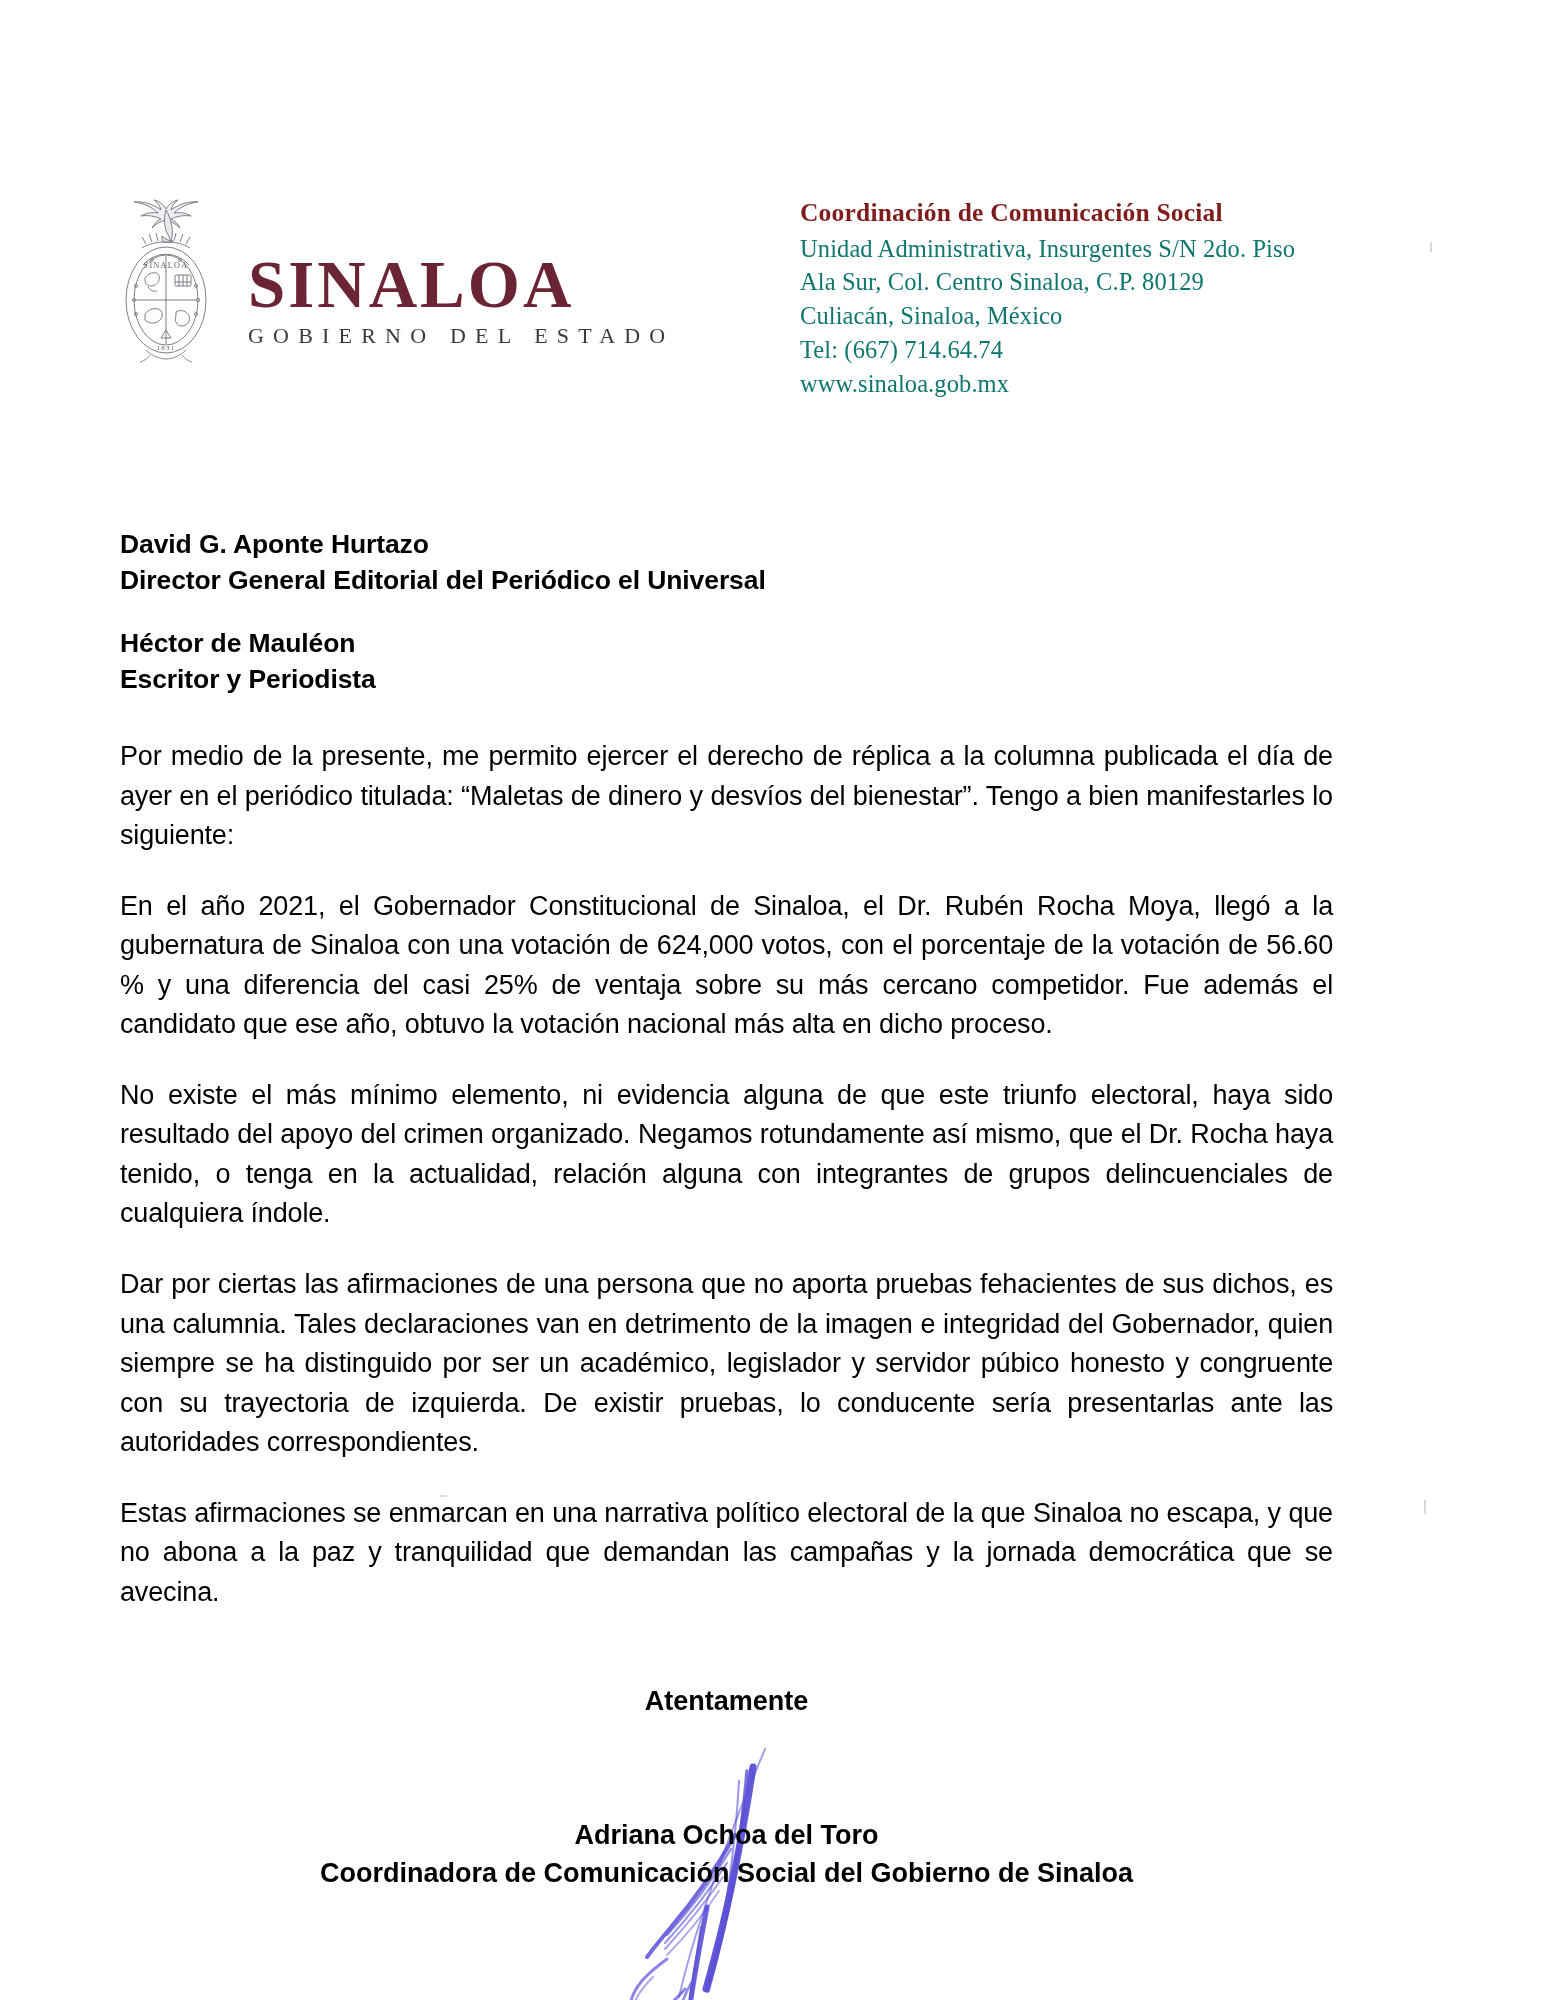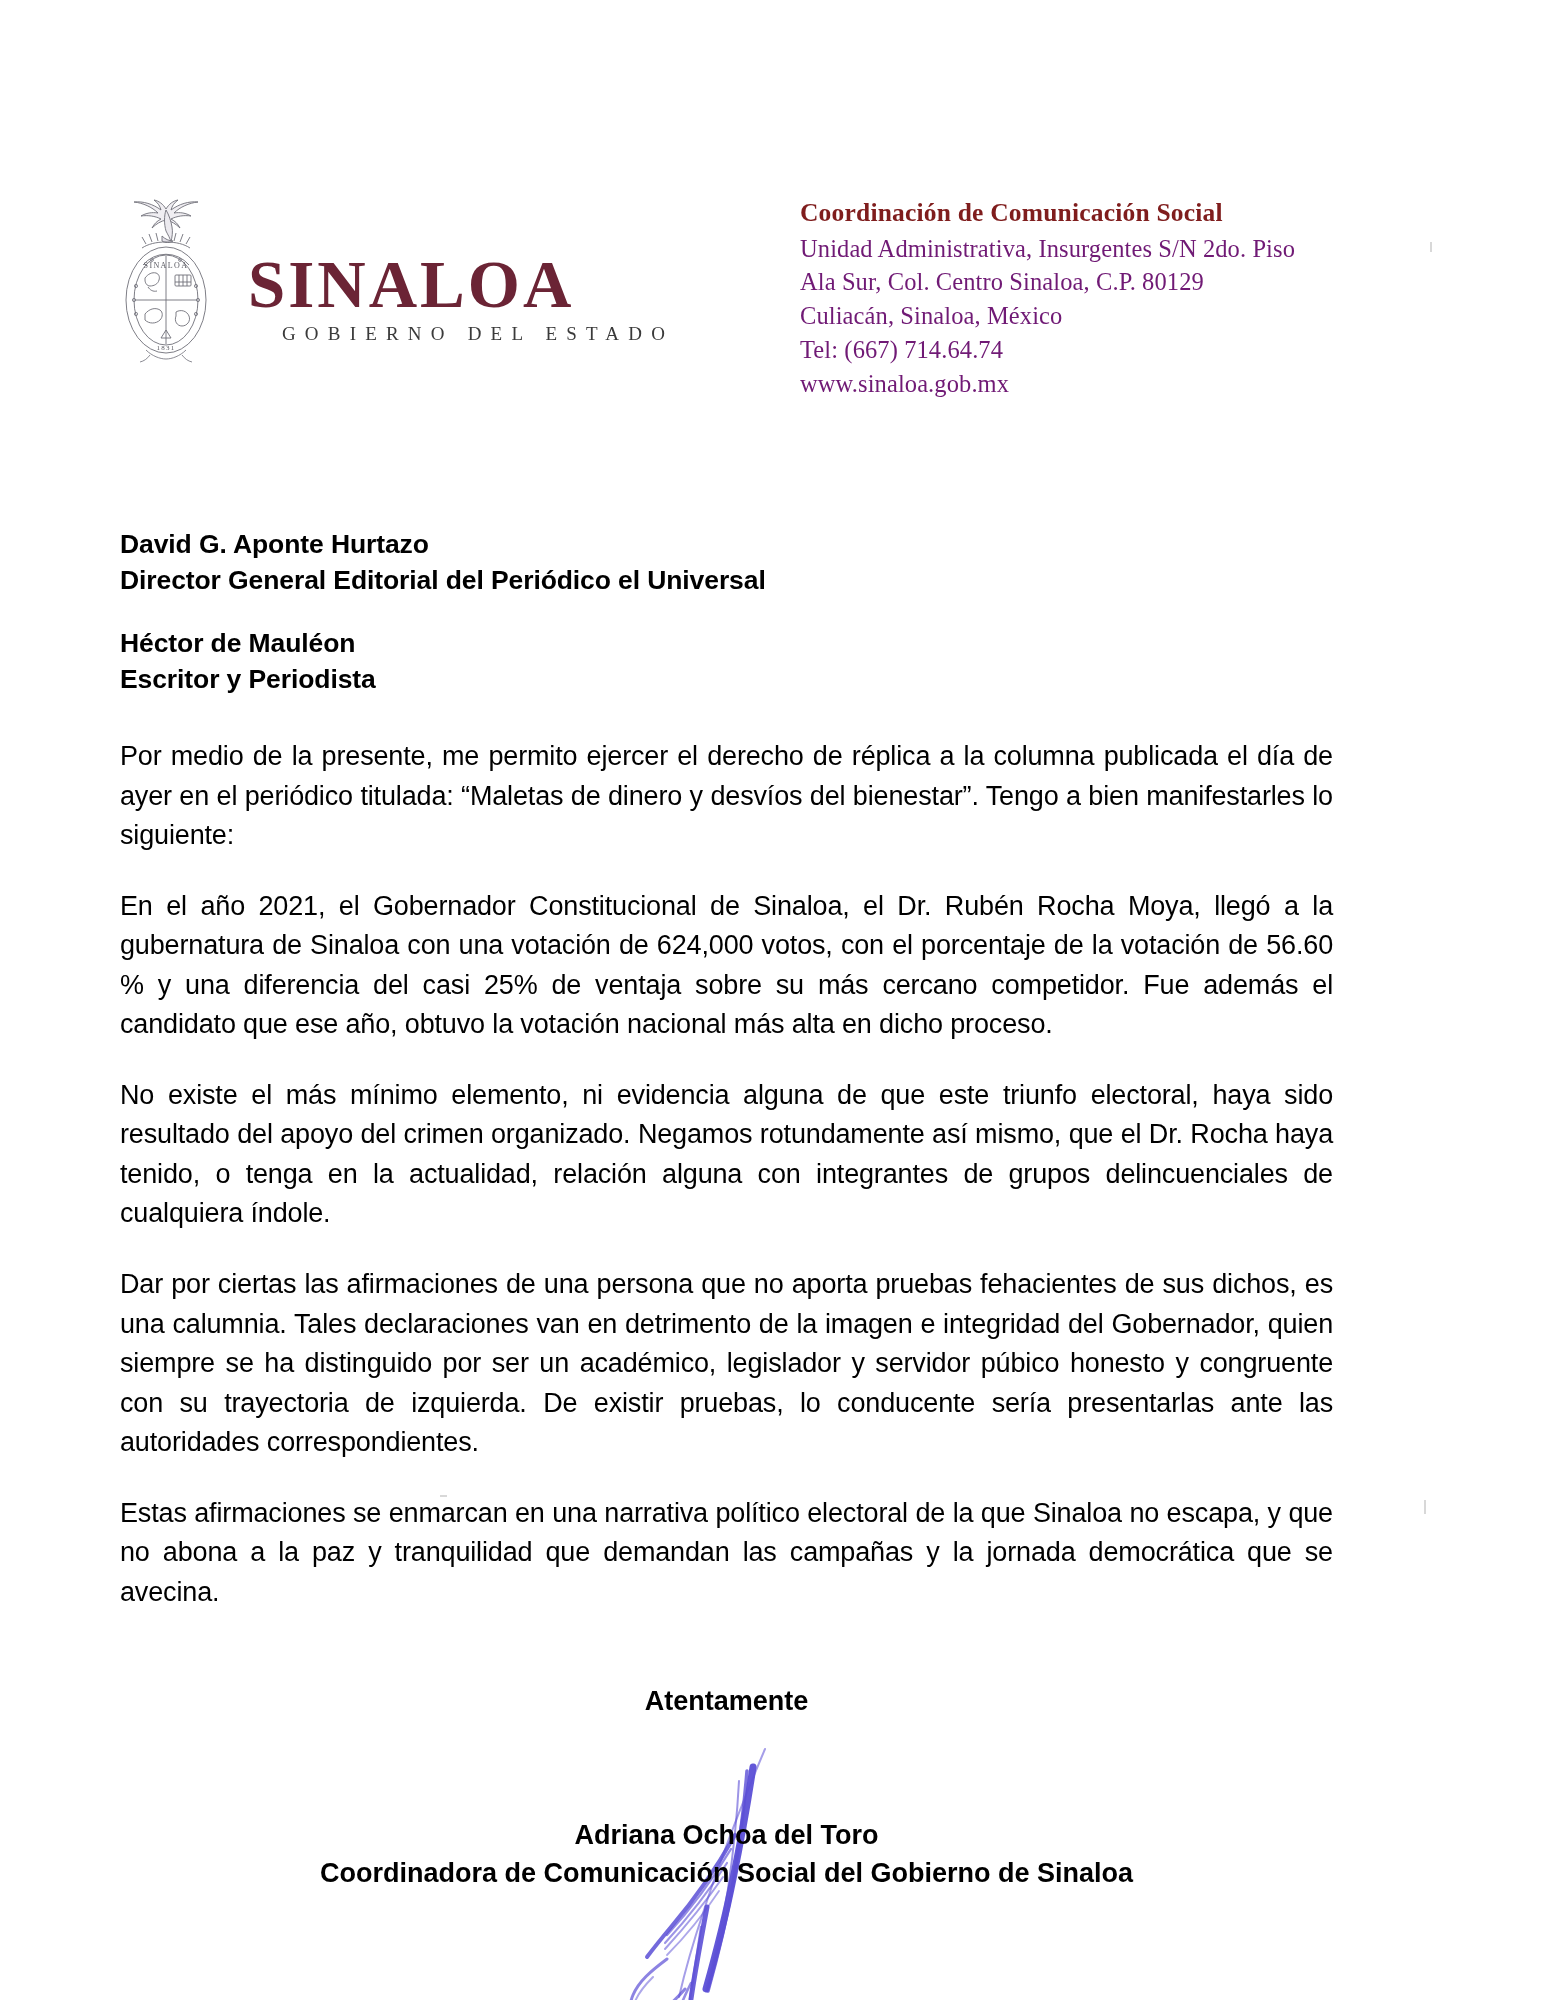--- a/index.html
+++ b/index.html
@@ -42,26 +42,25 @@
     font-family: "Liberation Serif", serif;
     font-weight: bold;
     font-size: 67px;
     letter-spacing: 3px;
     color: #6B2435;
     line-height: 0.96;
     white-space: nowrap;
   }
   .brand-sub {
     font-family: "Liberation Serif", serif;
-    font-size: 19px;
+    font-size: 22px;
     letter-spacing: 9.2px;
     color: #3a3a3a;
     margin-top: 7px;
     white-space: nowrap;
-    text-align: center;
   }
 
   .contact {
     position: absolute;
     left: 800px;
     top: 196px;
     width: 620px;
     font-family: "Liberation Serif", serif;
     color: #4a4a4a;
   }
@@ -70,21 +69,21 @@
     font-size: 25.5px;
     color: #7f1d1d;
     letter-spacing: 0.2px;
     line-height: 1.32;
     margin-bottom: 2px;
   }
   .contact-line {
     font-size: 24.5px;
     line-height: 1.38;
     letter-spacing: 0.1px;
-    color: #701a75;
+    color: #0f766e;
     white-space: nowrap;
   }
 
   
   .date-line {
     position: absolute;
     right: 112px;
     top: 410px;
     font-size: 29px;
     color: #111;

